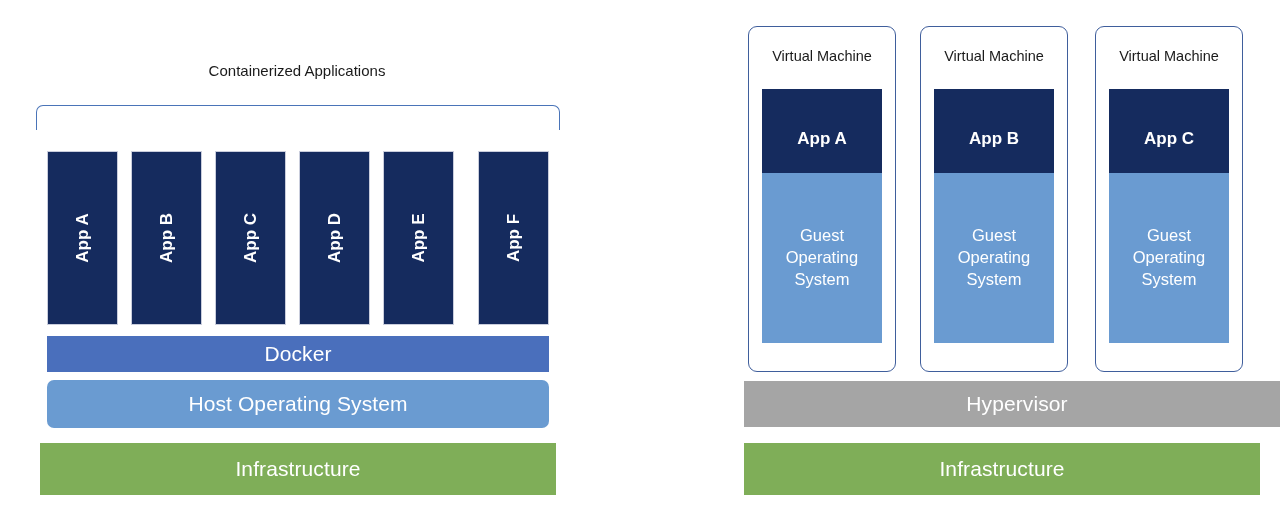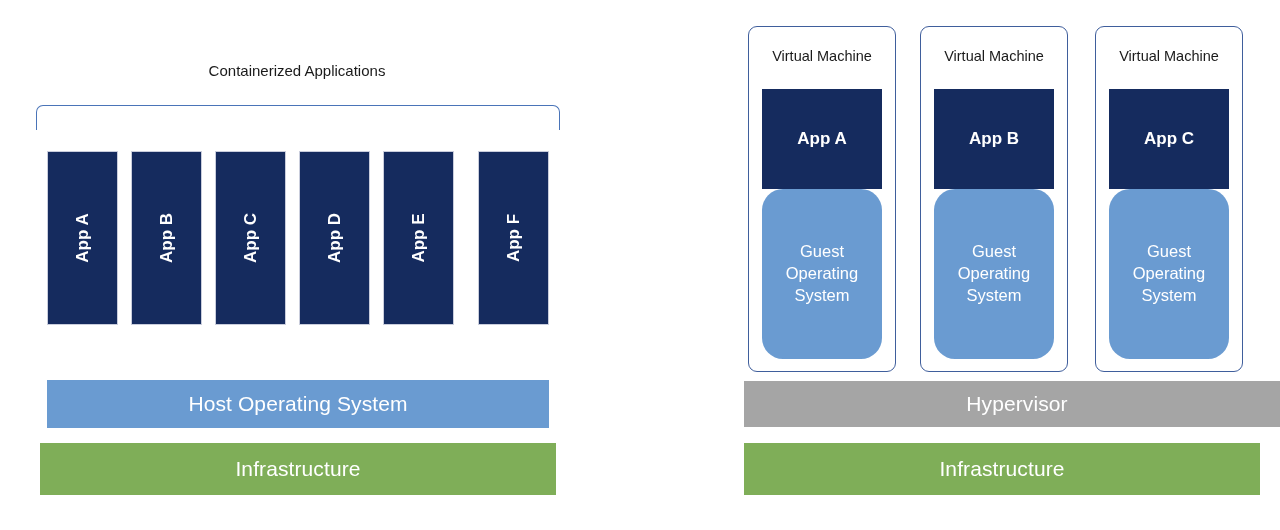--- a/index.html
+++ b/index.html
@@ -82,20 +82,21 @@
     transform: rotate(-90deg);
   }
 
   #docker-bar {
     left: 35px; top: 336px; width: 502px; height: 36px;
     background: #4A6FBC;
   }
   #host-os-bar {
     left: 35px; top: 380px; width: 502px; height: 48px;
     background: #6A9BD1;
+    border-radius: 7px;
   }
   #infrastructure-bar-left {
     left: 28px; top: 443px; width: 516px; height: 52px;
     background: #7FAE58;
   }
 
   
   #right-diagram { position: absolute; left: 0; top: 0; width: 1280px; height: 530px; }
 
   .vm-card {
@@ -126,33 +127,32 @@
     display: flex;
     align-items: center;
     justify-content: center;
     color: #ffffff;
     font-size: 17px;
     font-weight: 700;
   }
   .vm-guest {
     position: absolute;
     left: 13px;
-    top: 162px;
+    top: 146px;
     width: 120px;
     height: 170px;
     background: #6A9BD1;
     display: flex;
     align-items: center;
     justify-content: center;
     text-align: center;
     color: #ffffff;
     font-size: 16.5px;
     line-height: 1.33;
     font-weight: 400;
-    border-radius: 21px;
   }
 
   #hypervisor-bar {
     left: 744px; top: 381px; width: 546px; height: 46px;
     background: #A5A5A5;
   }
   #infrastructure-bar-right {
     left: 744px; top: 443px; width: 516px; height: 52px;
     background: #7FAE58;
   }
@@ -180,20 +180,21 @@
     <div class="abs app-col" style="left:287px;">
       <span class="vlabel">App D</span>
     </div>
     <div class="abs app-col" style="left:371px;">
       <span class="vlabel">App E</span>
     </div>
     <div class="abs app-col" style="left:466px;">
       <span class="vlabel">App F</span>
     </div>
 
+    <div class="abs bar" id="docker-bar">Docker</div>
 
     <div class="abs bar" id="host-os-bar">Host Operating System</div>
 
     <div class="abs bar" id="infrastructure-bar-left">Infrastructure</div>
   </div>
 
   <div id="right-diagram">
 
     <div class="abs vm-card" style="left:748px;">
       <div class="vm-title">Virtual Machine</div>

